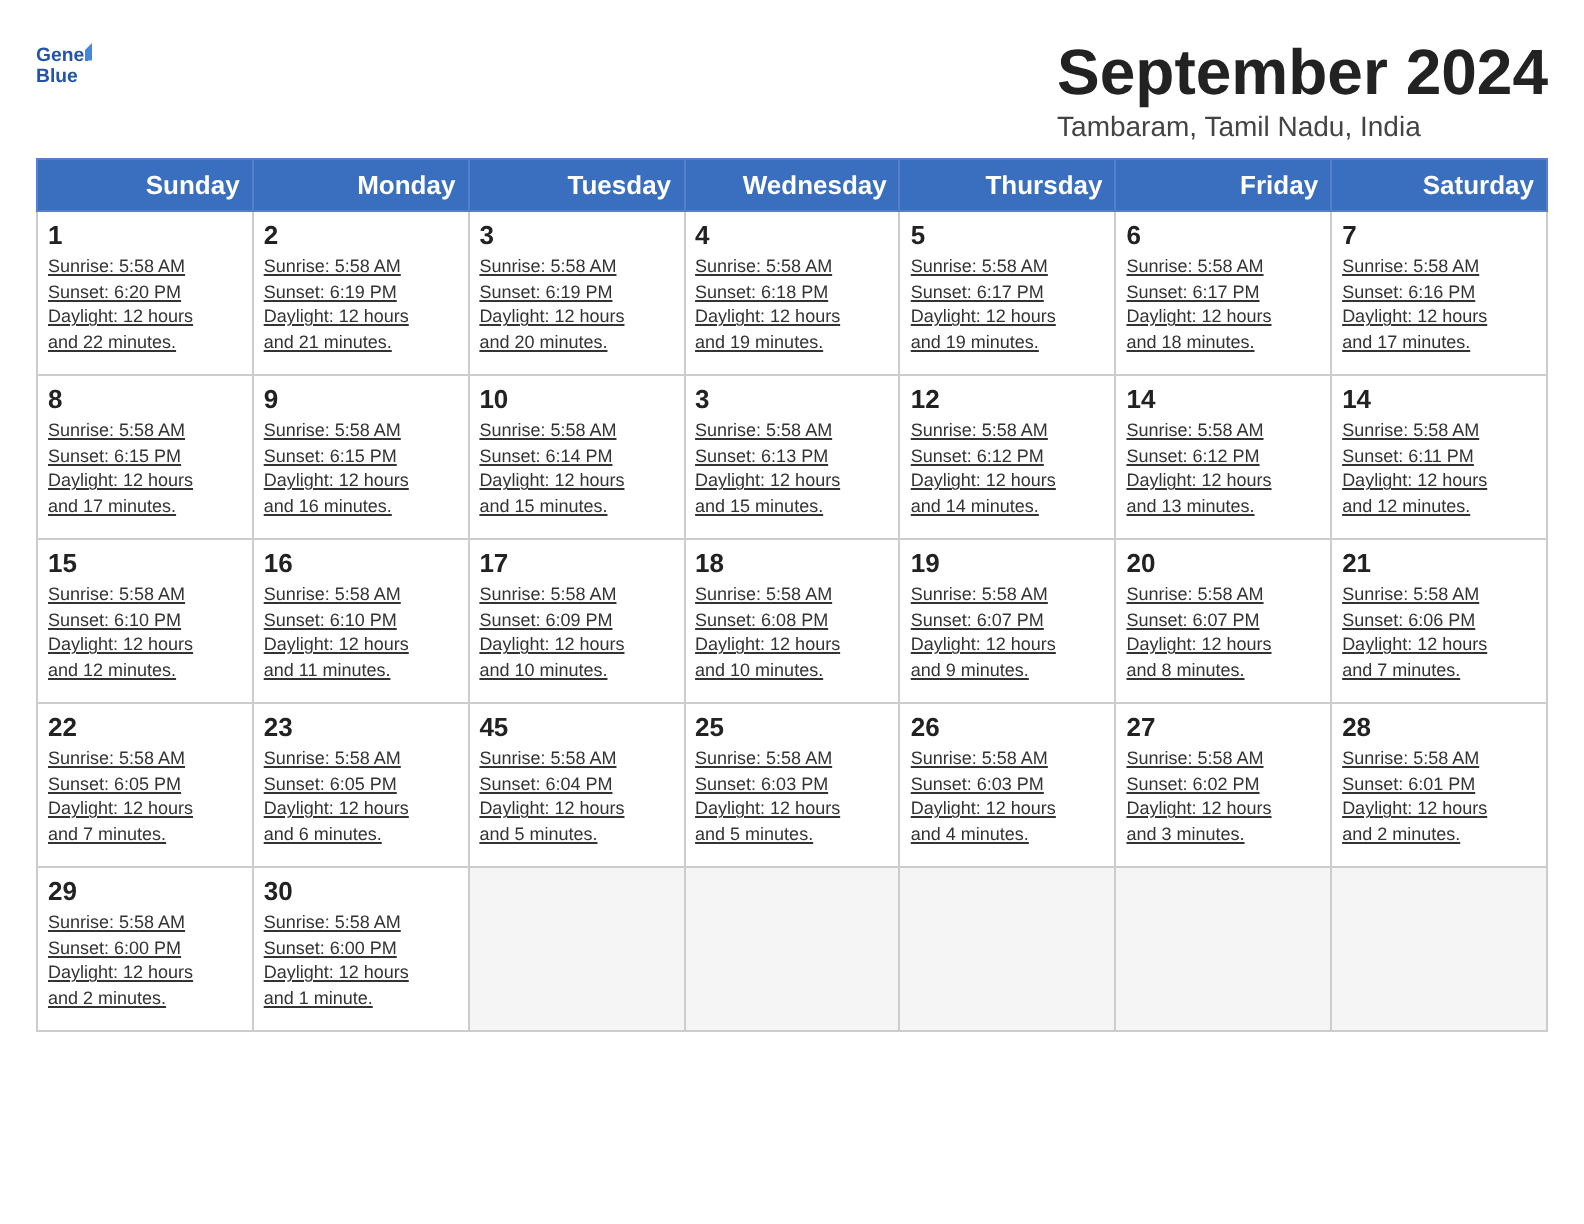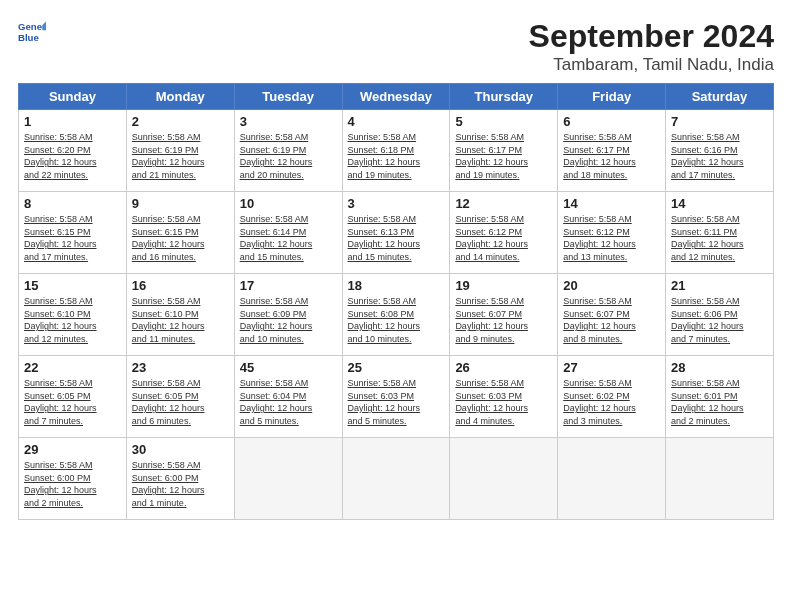--- a/index.html
+++ b/index.html
@@ -24,40 +24,39 @@
     .logo {
       display: flex;
       align-items: center;
       gap: 4px;
     }
     .logo-icon {
       width: 28px;
       height: 28px;
     }
     .title-block {
-      text-align: right;
     }
     .month-title {
       font-size: 32px;
       font-weight: bold;
       color: #222;
     }
     .location {
-      font-size: 17px;
+      font-size: 14px;
       color: #444;
     }
     .calendar {
       width: 100%;
       border-collapse: collapse;
       table-layout: fixed;
     }
     .calendar th {
       background: #3a6ebf;
       color: #fff;
-      text-align: center;
+      text-align: right;
       padding: 5px 6px;
       font-size: 13px;
       font-weight: bold;
       border: 1px solid #5580cc;
     }
     .calendar td {
       vertical-align: top;
       border: 1px solid #ccc;
       padding: 4px 5px;
       font-size: 9.5px;

